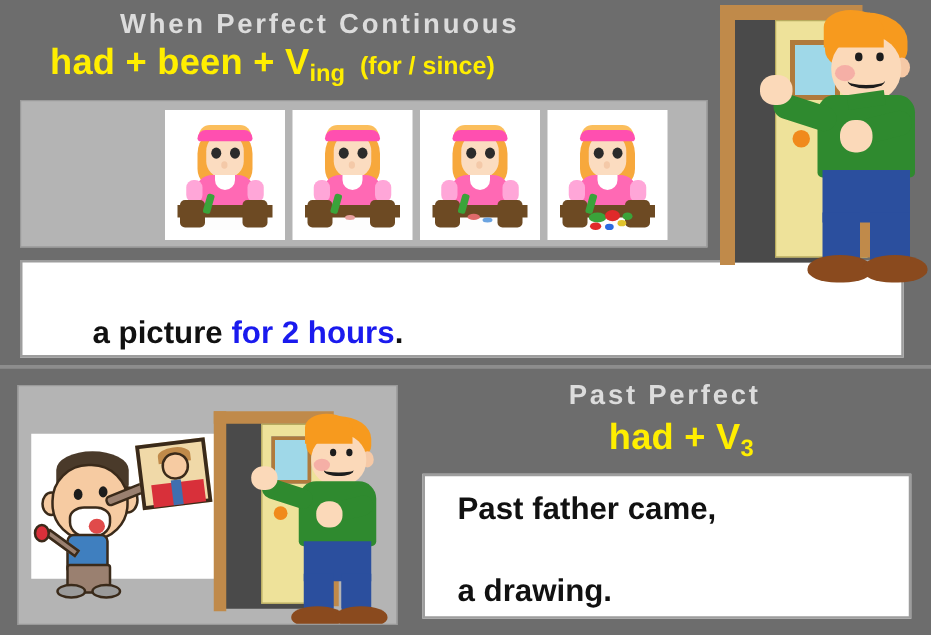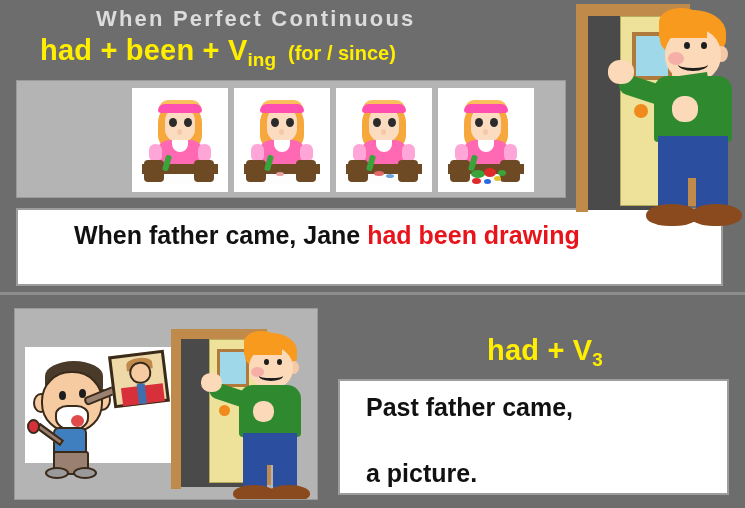--- a/index.html
+++ b/index.html
@@ -255,22 +255,22 @@
       <div class="g-mark" style="left:33px; top:82px; width:14px; height:8px; background:#3aa33a;"></div>
       <div class="g-mark" style="left:46px; top:80px; width:12px; height:9px; background:#e02a2a;"></div>
       <div class="g-mark" style="left:34px; top:90px; width:9px; height:6px; background:#e02a2a;"></div>
       <div class="g-mark" style="left:46px; top:91px; width:7px; height:5px; background:#2a6ae0;"></div>
       <div class="g-mark" style="left:56px; top:88px; width:7px; height:5px; background:#e0c22a;"></div>
       <div class="g-mark" style="left:60px; top:82px; width:8px; height:6px; background:#3aa33a;"></div>
     </div>
   </div>
 
   <div class="white-box" style="left:16px; top:208px; width:707px; height:78px;">
-    <div class="sentence" style="position:absolute; left:56px; top:10px;">
-      <span>When father came, Jane </span><span class="red">had been drawing</span>
+    <div class="sentence" style="position:absolute; left:56px; top:41px;">
+      <span>a picture </span><span class="blue">for 2 hours</span><span>.</span>
     </div>
   </div>
 
   <div class="art" style="left:560px; top:0px; width:185px; height:232px;">
     <div class="door-shadow" style="left:22px; top:6px; width:106px; height:204px;"></div>
     <div class="door-frame" style="left:16px; top:4px; width:12px; height:208px;"></div>
     <div class="door-frame" style="left:16px; top:4px; width:114px; height:12px;"></div>
     <div class="door-leaf" style="left:60px; top:16px; width:74px; height:190px;"></div>
     <div class="door-frame" style="left:124px; top:10px; width:12px; height:196px;"></div>
     <div class="door-win" style="left:72px; top:32px; width:40px; height:48px;"></div>
@@ -295,20 +295,21 @@
     <div class="m-hand" style="left:112px; top:96px; width:26px; height:26px;"></div>
     <div class="m-pants" style="left:98px; top:136px; width:70px; height:42px;"></div>
     <div class="m-leg" style="left:98px; top:170px; width:30px; height:42px;"></div>
     <div class="m-leg" style="left:136px; top:170px; width:32px; height:42px;"></div>
     <div class="m-shoe" style="left:86px; top:204px; width:52px; height:22px;"></div>
     <div class="m-shoe" style="left:130px; top:204px; width:52px; height:22px;"></div>
   </div>
 
   <div class="divider" style="top:292px;"></div>
 
+  <div class="hdr-title" style="left:455px; top:303px;">Past Perfect</div>
 
   <div class="formula" style="left:487px; top:334px;">
     <span>had + V</span><span class="sub">3</span>
   </div>
 
   <div class="gray-panel" style="left:14px; top:308px; width:304px; height:192px;">
 
     <div class="b-white" style="left:10px; top:38px; width:148px; height:116px;"></div>
 
     <div class="b-hair" style="left:30px; top:52px; width:58px; height:30px;"></div>
@@ -369,17 +370,17 @@
       <div class="m-shoe" style="left:70px; top:158px; width:42px; height:17px;"></div>
       <div class="m-shoe" style="left:105px; top:158px; width:42px; height:17px;"></div>
     </div>
   </div>
 
   <div class="white-box" style="left:338px; top:379px; width:391px; height:116px;">
     <div class="sentence" style="position:absolute; left:26px; top:11px;">
       <span>Past father came,</span>
     </div>
     <div class="sentence" style="position:absolute; left:26px; top:77px;">
-      <span>a picture.</span>
+      <span>a drawing.</span>
     </div>
   </div>
 
 </div>
 
 </body></html>

